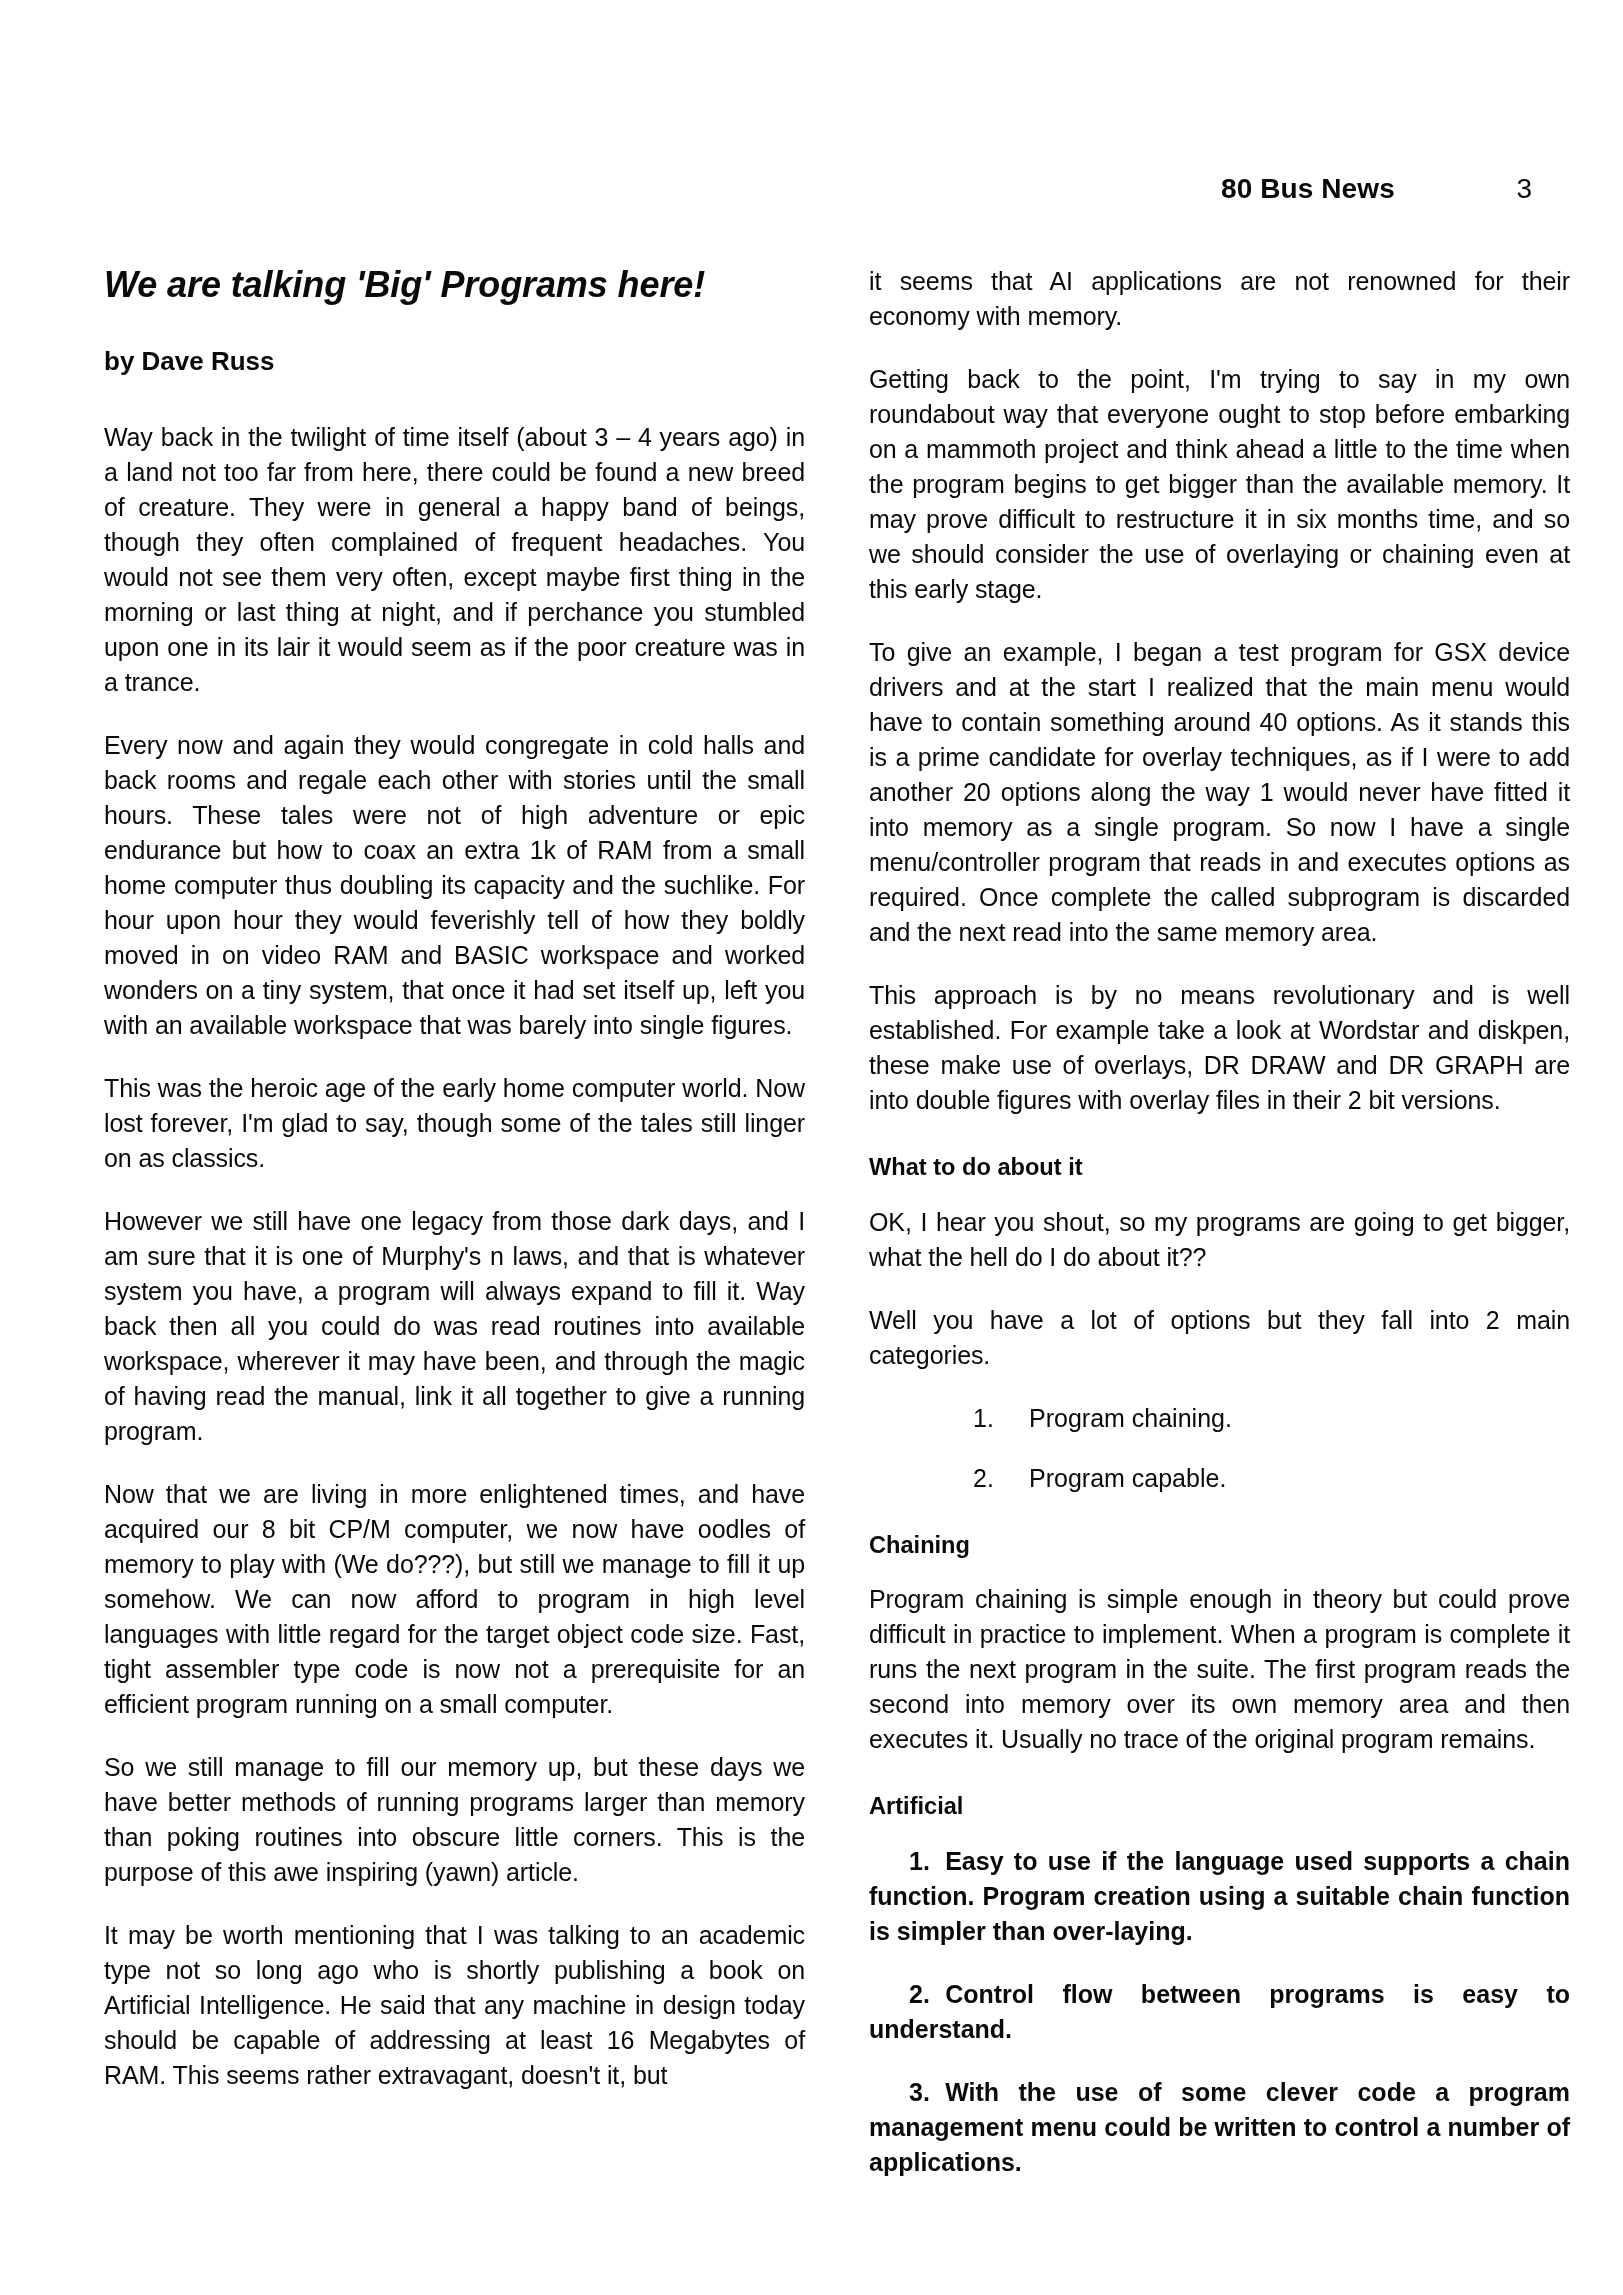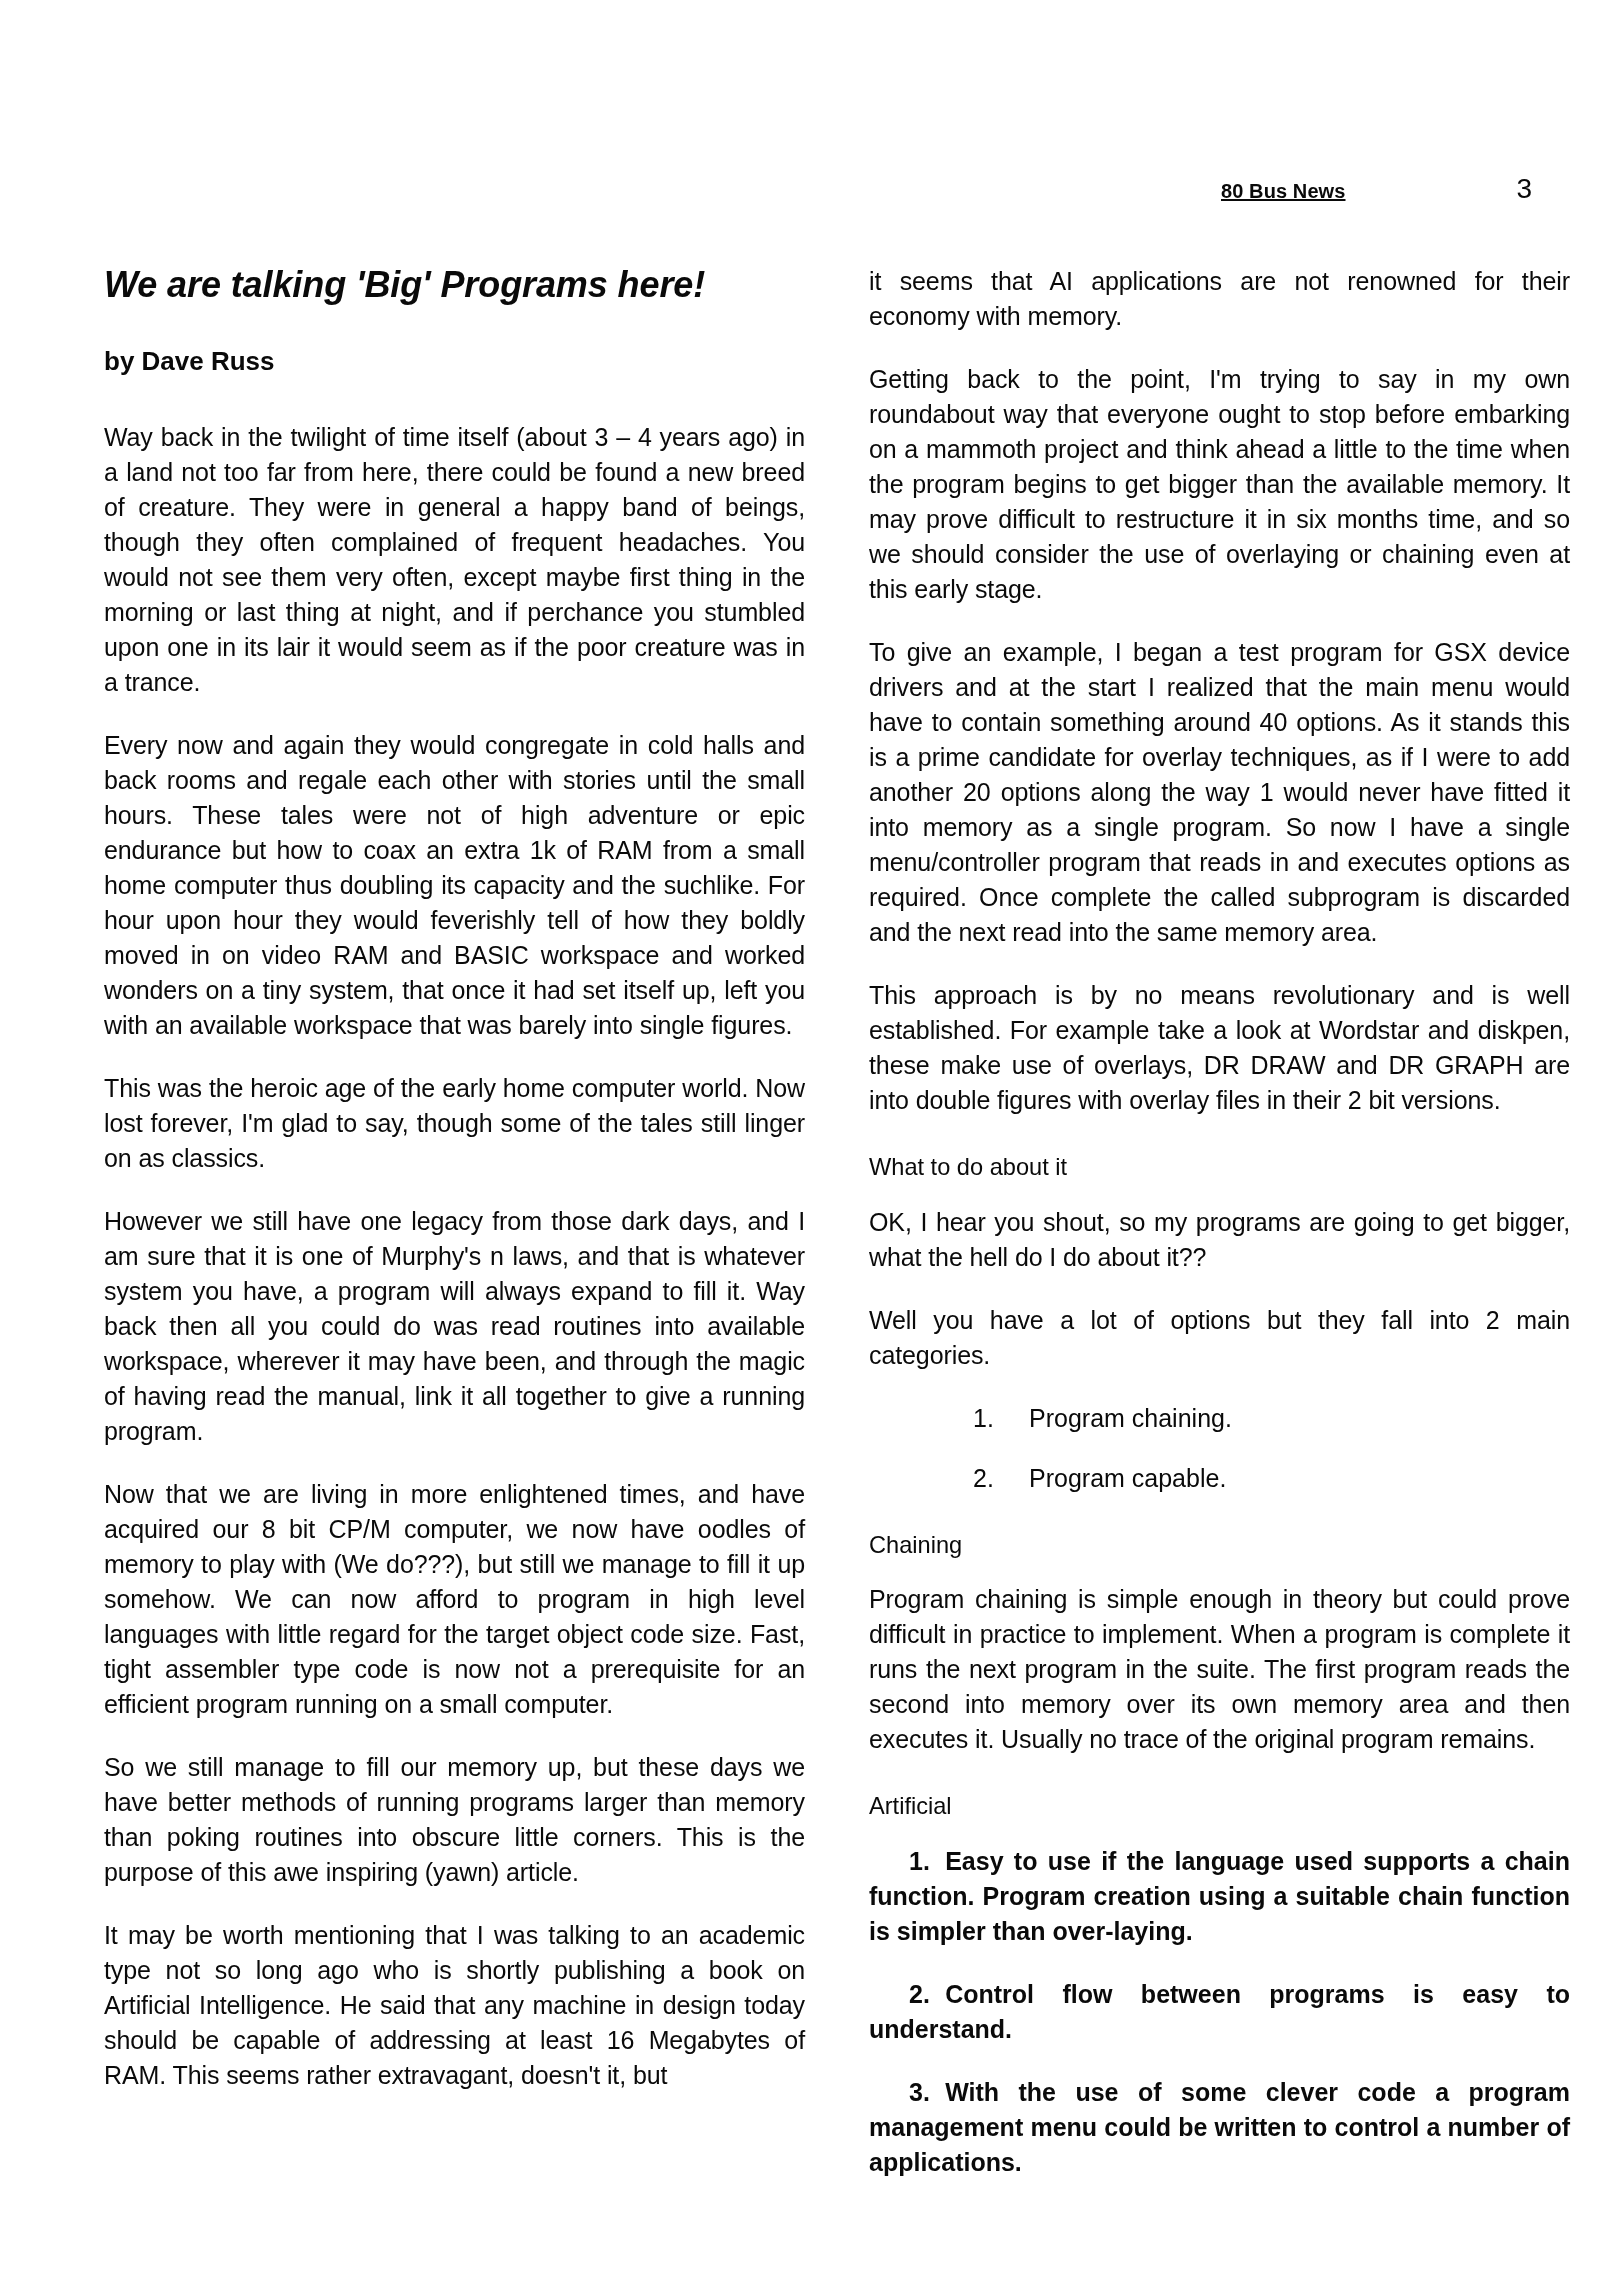--- a/index.html
+++ b/index.html
@@ -23,24 +23,23 @@
   .running-head {
     position: absolute;
     left: 1221px;
     top: 173px;
     width: 333px;
     display: flex;
     align-items: baseline;
     justify-content: space-between;
   }
   .running-head .pub {
-    font-size: 20px;
+    font-size: 28px;
     font-weight: bold;
     letter-spacing: 0.1px;
-    text-decoration: underline;
   }
   .running-head .folio {
     font-size: 28px;
     font-weight: normal;
     padding-right: 22px;
   }
   
   .col {
     position: absolute;
     top: 264px;
@@ -58,21 +57,21 @@
     font-style: italic;
   }
   h2.byline {
     font-size: 26px;
     font-weight: bold;
     margin: 40px 0 0 0;
     letter-spacing: 0px;
   }
   h3.subhead {
     font-size: 23.6px;
-    font-weight: normal;
+    font-weight: bold;
     margin: 36px 0 23.6px 0;
     letter-spacing: 0px;
   }
   p.body {
     font-size: 25px;
     line-height: 35px;
     margin: 0 0 28px 0;
     text-align: justify;
     text-justify: inter-word;
     hyphens: none;

